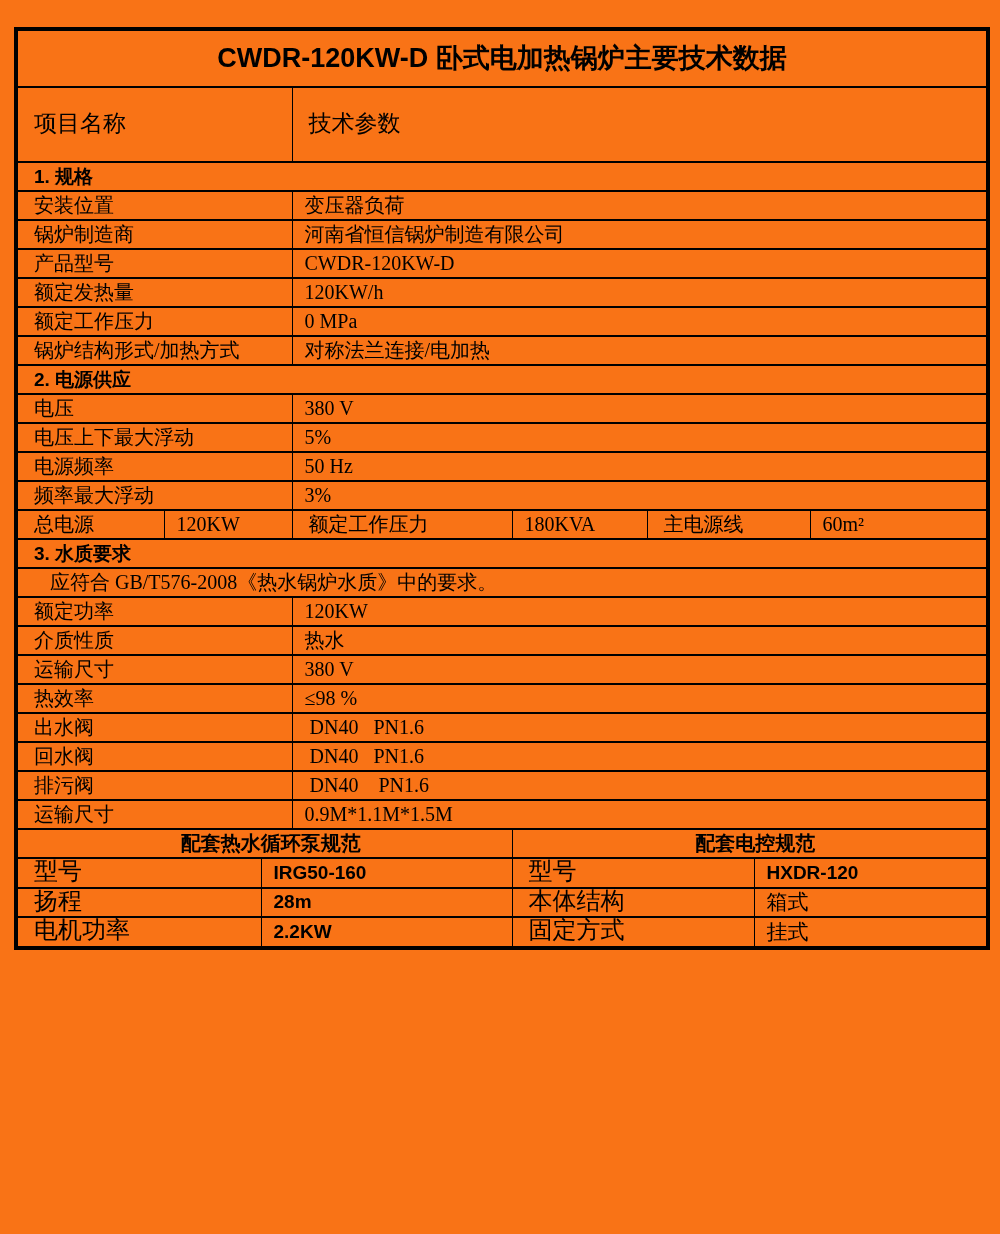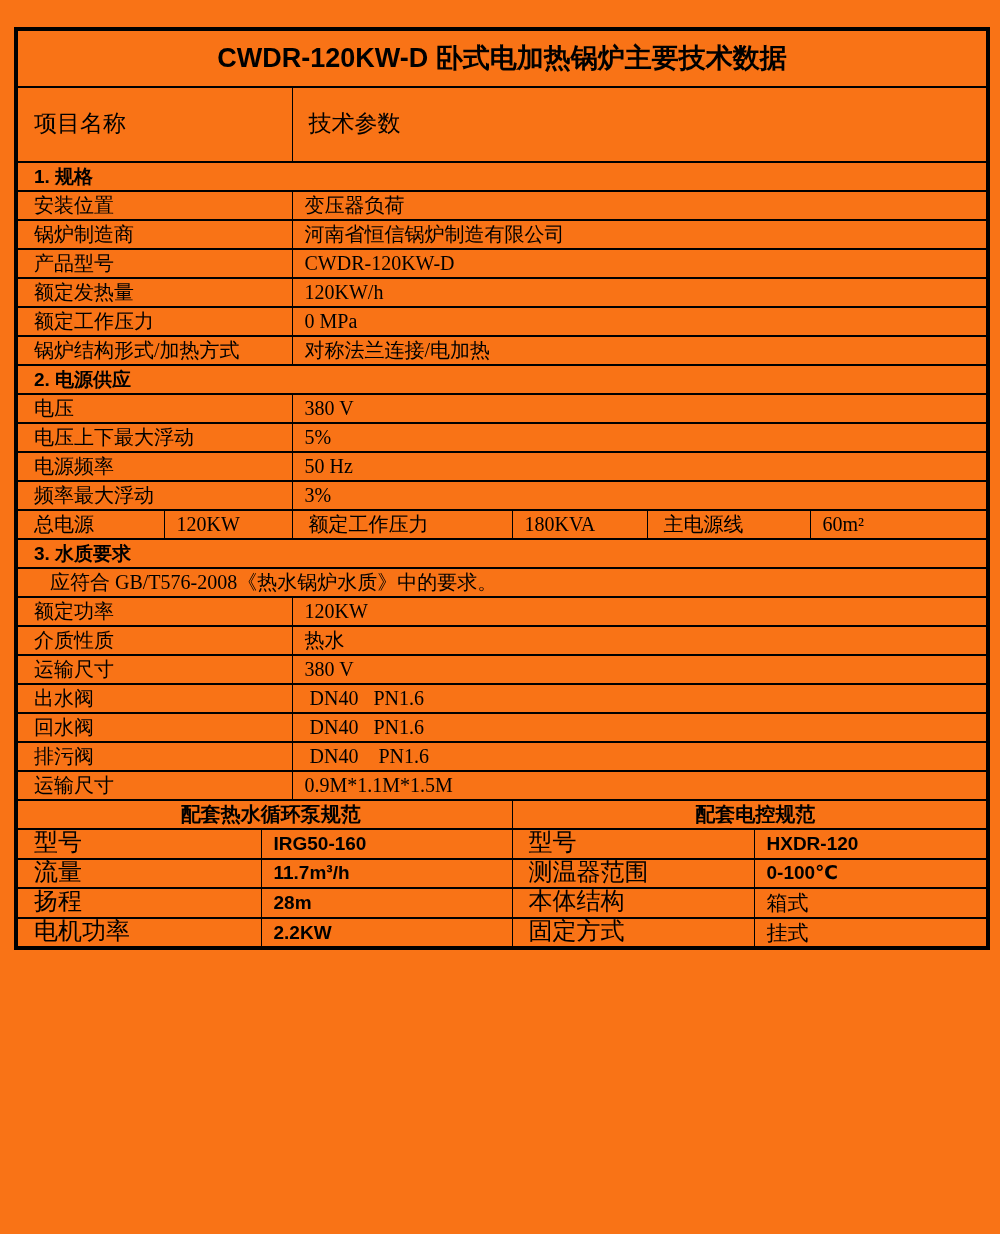--- a/index.html
+++ b/index.html
@@ -140,20 +140,24 @@
     </tr>
     <tr>
       <td colspan="3">介质性质</td>
       <td class="val" colspan="5">热水</td>
     </tr>
     <tr>
       <td colspan="3">运输尺寸</td>
       <td class="val" colspan="5">380 V</td>
     </tr>
     <tr>
+      <td colspan="3">热效率</td>
+      <td class="val" colspan="5">≤98 %</td>
+    </tr>
+    <tr>
       <td colspan="3">出水阀</td>
       <td class="val" colspan="5"> DN40   PN1.6</td>
     </tr>
     <tr>
       <td colspan="3">回水阀</td>
       <td class="val" colspan="5"> DN40   PN1.6</td>
     </tr>
     <tr>
       <td colspan="3">排污阀</td>
       <td class="val" colspan="5"> DN40    PN1.6</td>
@@ -167,26 +171,20 @@
       <td class="acc-head" colspan="4">配套热水循环泵规范</td>
       <td class="acc-head" colspan="4">配套电控规范</td>
     </tr>
     <tr>
       <td class="acc-label" colspan="2">型号</td>
       <td class="acc-val" colspan="2">IRG50-160</td>
       <td class="acc-label" colspan="2">型号</td>
       <td class="acc-val" colspan="2">HXDR-120</td>
     </tr>
     <tr>
-      <td class="acc-label" colspan="2">流量</td>
-      <td class="acc-val" colspan="2">11.7m³/h</td>
-      <td class="acc-label" colspan="2">测温器范围</td>
-      <td class="acc-val" colspan="2">0-100℃</td>
-    </tr>
-    <tr>
       <td class="acc-label" colspan="2">扬程</td>
       <td class="acc-val" colspan="2">28m</td>
       <td class="acc-label" colspan="2">本体结构</td>
       <td class="acc-val cjk" colspan="2">箱式</td>
     </tr>
     <tr>
       <td class="acc-label" colspan="2">电机功率</td>
       <td class="acc-val" colspan="2">2.2KW</td>
       <td class="acc-label" colspan="2">固定方式</td>
       <td class="acc-val cjk" colspan="2">挂式</td>

